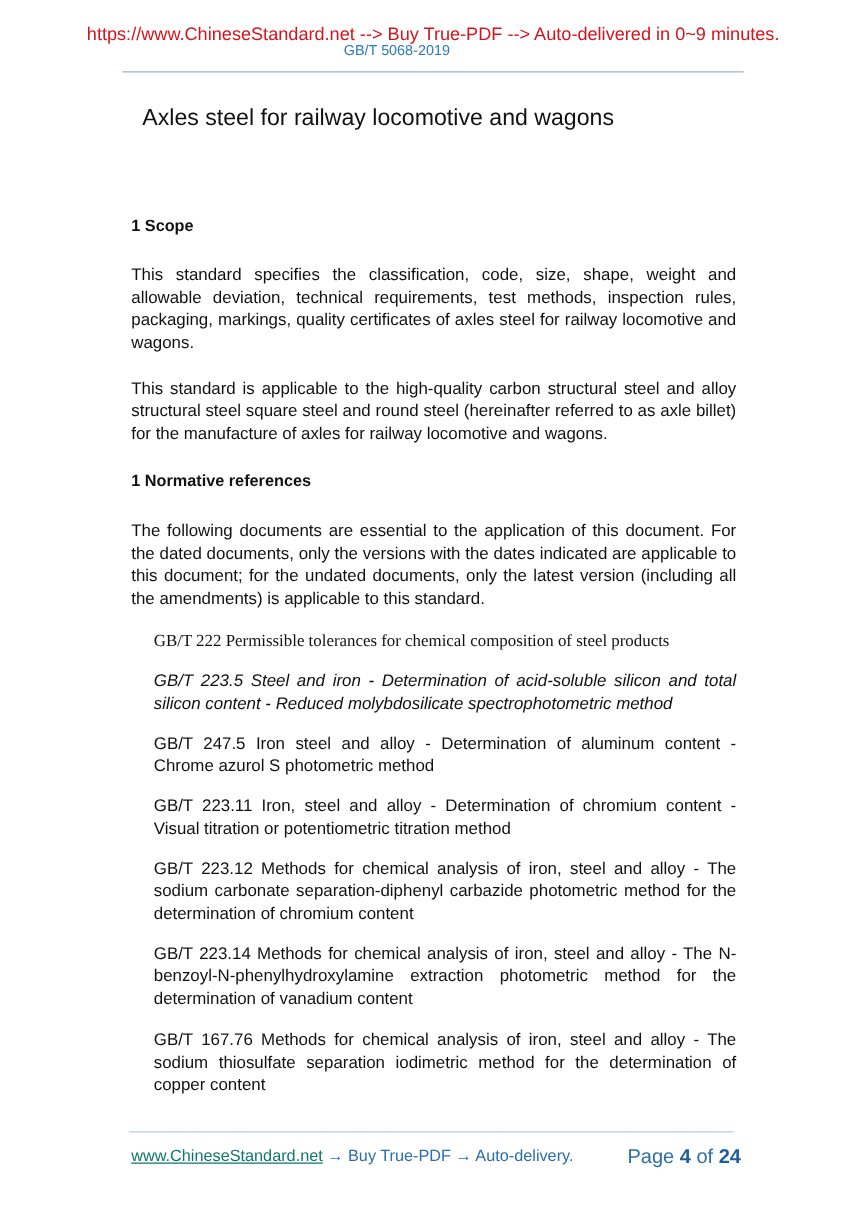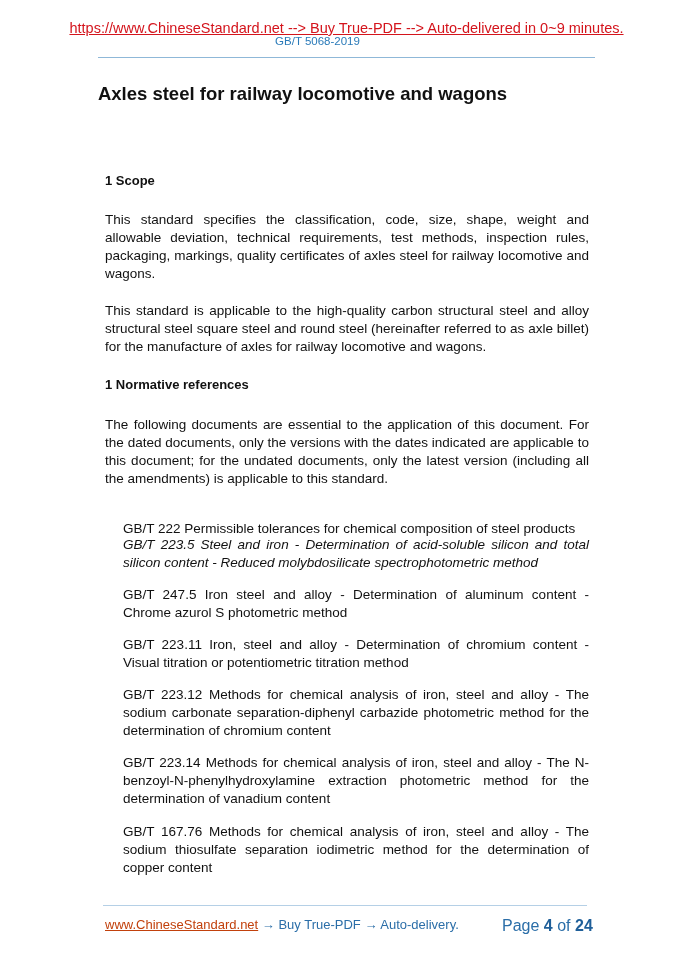--- a/index.html
+++ b/index.html
@@ -1,31 +1,31 @@
 <!DOCTYPE html>
 <html><head>
 <meta charset="utf-8">
 <style>
   html, body { margin: 0; padding: 0; background: #ffffff; }
   body { width: 693px; height: 980px; position: relative; overflow: hidden;
          font-family: "Liberation Sans", sans-serif; color: #111111; }
   .promo { position: absolute; top: 20px; left: 0; width: 693px; text-align: center;
-           color: #d4141c; font-size: 14.5px; line-height: 16px; white-space: nowrap; text-decoration: underline; }
+           color: #d4141c; font-size: 14.5px; line-height: 16px; white-space: nowrap; }
   .doc-code { position: absolute; top: 35px; left: 0; width: 635px; text-align: center;
               color: #2b7bb9; font-size: 11.5px; line-height: 13px; }
   .header-rule { position: absolute; top: 57px; left: 98px; width: 497px; height: 1px; background: #8fb8d8; }
   .title { position: absolute; top: 83px; left: 0; width: 605px; text-align: center;
-           font-weight: bold; font-size: 18.5px; line-height: 22px; }
+           font-weight: normal; font-size: 18.5px; line-height: 22px; }
   .content { position: absolute; left: 105px; width: 484px; }
   h2 { margin: 0; font-size: 13px; font-weight: bold; line-height: 22px; }
   p { margin: 0; font-size: 13.5px; line-height: 18px; text-align: justify; }
   .ref { padding-left: 18px; }
   .footer-rule { position: absolute; top: 905px; left: 103px; width: 484px; height: 1px; background: #b5d0e6; }
   .footer-left { position: absolute; top: 917px; left: 105px; font-size: 13px; color: #2b6ea8; white-space: nowrap; }
-  .footer-left a { color: #c2410c; text-decoration: underline; text-align: center; }
+  .footer-left a { color: #0f766e; text-decoration: underline; text-align: center; }
   .footer-right { position: absolute; top: 917px; left: 502px; font-size: 16px; color: #2b6ea8; white-space: nowrap; }
   .footer-right b { color: #1f5f99; }
 </style>
 </head>
 <body>
 
 <div class="promo">https://www.ChineseStandard.net --&gt; Buy True-PDF --&gt; Auto-delivered in 0~9 minutes.</div>
 <div class="doc-code">GB/T 5068-2019</div>
 <div class="header-rule"></div>
 
@@ -41,21 +41,21 @@
   <p>This standard is applicable to the high-quality carbon structural steel and alloy structural steel square steel and round steel (hereinafter referred to as axle billet) for the manufacture of axles for railway locomotive and wagons.</p>
 </div>
 
 <div class="content" style="top:374px;">
   <h2>1 Normative references</h2>
 </div>
 <div class="content" style="top:416px;">
   <p>The following documents are essential to the application of this document. For the dated documents, only the versions with the dates indicated are applicable to this document; for the undated documents, only the latest version (including all the amendments) is applicable to this standard.</p>
 </div>
 
-<div class="content ref-list" style="top:520px;">
+<div class="content ref-list" style="top:504px;font-family:Liberation Serif, serif;">
   <p class="ref">GB/T 222 Permissible tolerances for chemical composition of steel products</p>
 </div>
 <div class="content" style="top:536px;font-style:italic;">
   <p class="ref">GB/T 223.5 Steel and iron - Determination of acid-soluble silicon and total silicon content - Reduced molybdosilicate spectrophotometric method</p>
 </div>
 <div class="content" style="top:586px;">
   <p class="ref">GB/T 247.5 Iron steel and alloy - Determination of aluminum content - Chrome azurol S photometric method</p>
 </div>
 <div class="content" style="top:636px;">
   <p class="ref">GB/T 223.11 Iron, steel and alloy - Determination of chromium content - Visual titration or potentiometric titration method</p>

